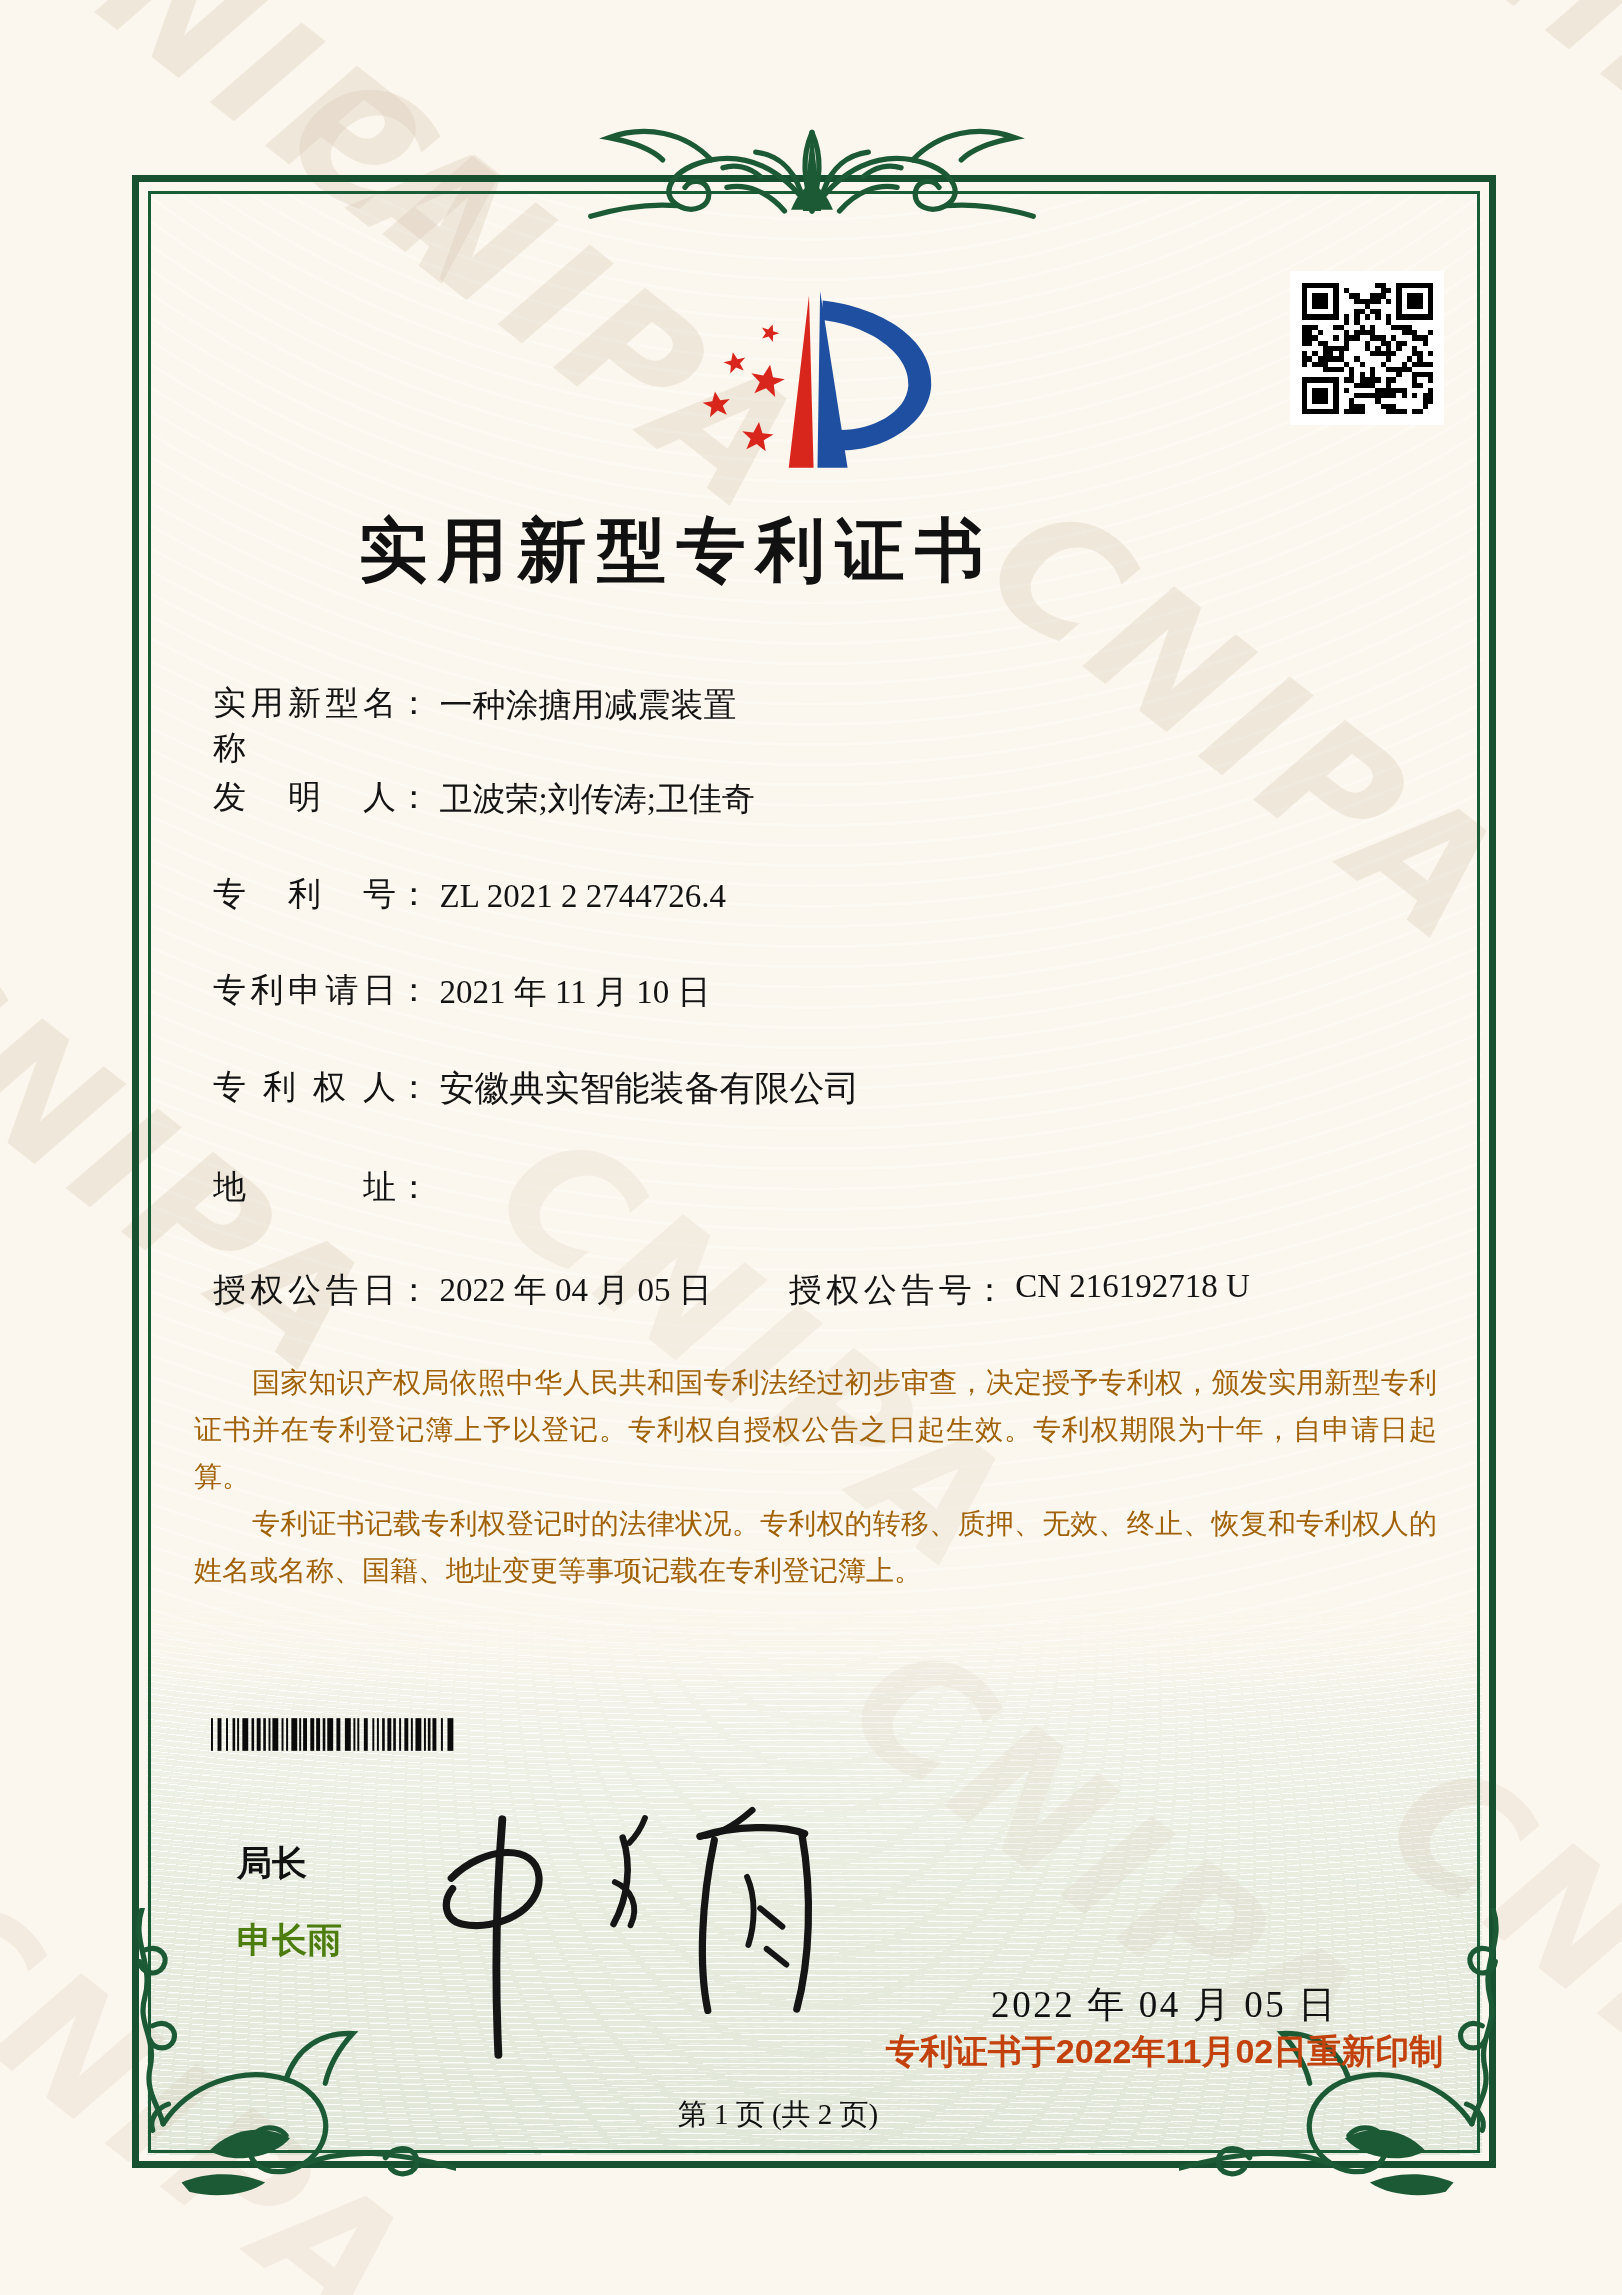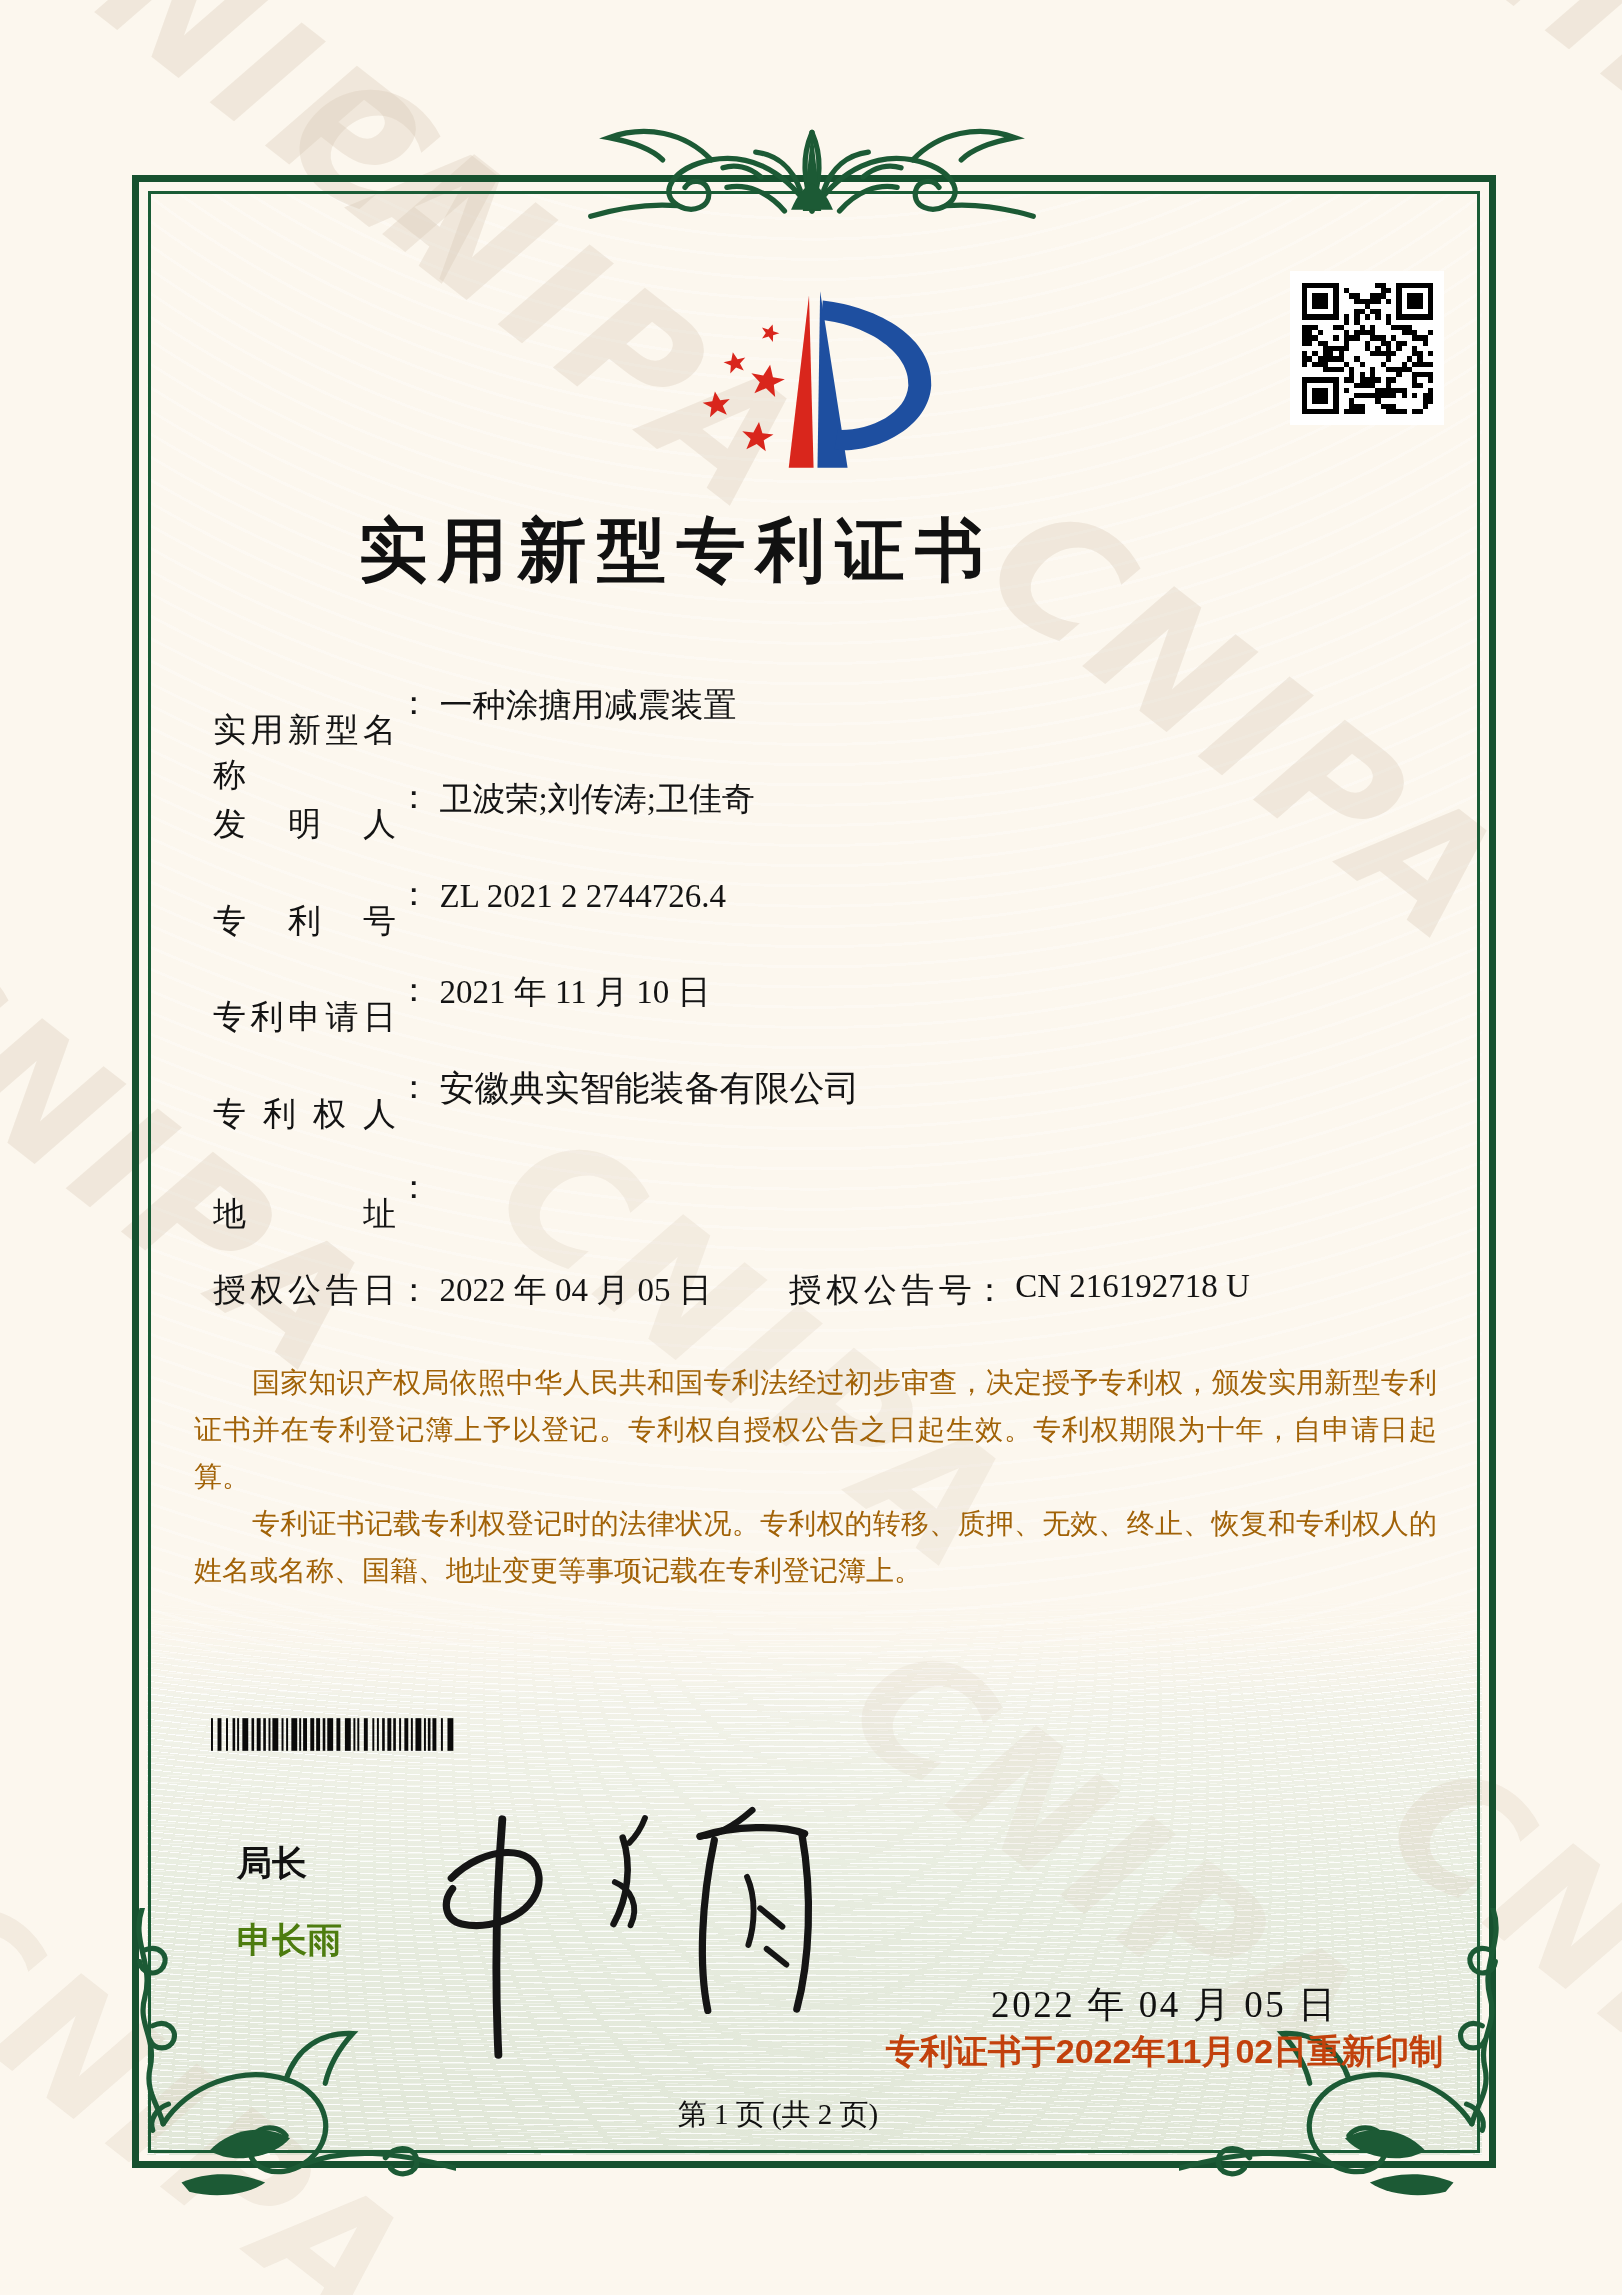--- a/index.html
+++ b/index.html
@@ -26,21 +26,21 @@
   .frame-outer{position:absolute;left:132px;top:175px;width:1364px;height:1993px;
     border:7.2px solid #17512f;box-sizing:border-box;}
   .frame-inner{position:absolute;left:148px;top:191px;width:1332px;height:1962px;
     border:3.3px solid #1a5c36;box-sizing:border-box;}
 
   .cert-no{position:absolute;left:213px;top:271px;font-size:31px;letter-spacing:4.6px;color:#1c1c1c;}
   .title{position:absolute;left:0;top:505px;width:1353px;text-align:center;
     font-size:69px;font-weight:bold;letter-spacing:10.5px;color:#111;}
 
   .field{position:absolute;left:213px;font-size:33px;color:#141414;display:flex;align-items:flex-start;}
-  .field .lbl{display:inline-block;width:183px;text-align:justify;text-align-last:justify;margin-top:27px;}
+  .field .lbl{display:inline-block;width:183px;text-align:justify;text-align-last:justify;}
   .field .colon{display:inline-block;margin:0 9.2px 0 1.3px;}
   .field .val{display:inline-block;max-width:982px;line-height:48px;}
   .f-name{top:681px;}  .f-inv{top:775px;}  .f-patno{top:872px;}
   .f-appdate{top:968px;} .f-holder{top:1065px;} .f-addr{top:1165px;}
   .f-holder .val,.f-addr .val{font-size:35px;}
   .f-addr .val{width:903px;}
   .grant-row{position:absolute;left:213px;top:1268px;width:1230px;font-size:33px;color:#141414;display:flex;}
   .grant-row .pair{display:flex;}
   .grant-row .pair2{margin-left:77px;}
   .grant-row .lbl{display:inline-block;width:183px;text-align:justify;text-align-last:justify;}

